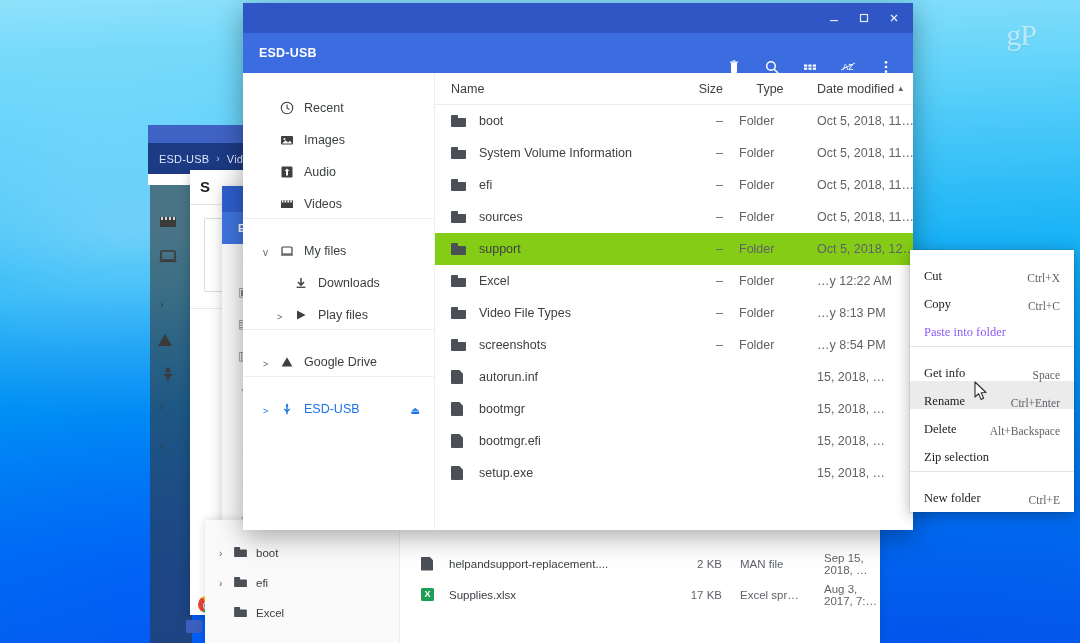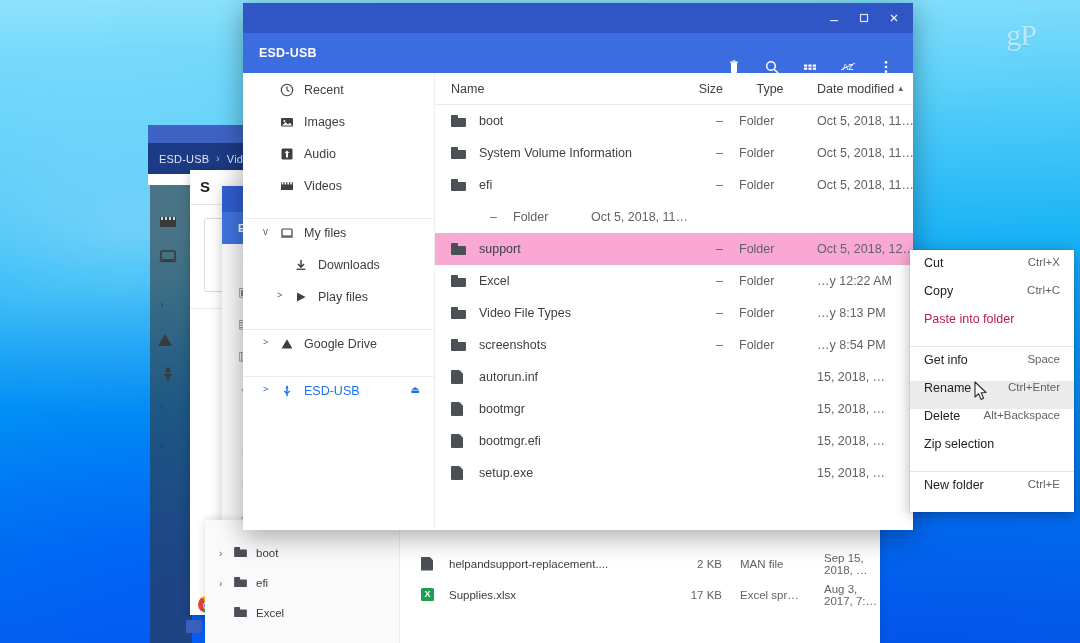--- a/index.html
+++ b/index.html
@@ -147,21 +147,21 @@
     width: 38px; height: 38px; display: flex; align-items: center; justify-content: center;
     color: #fff; cursor: default; margin-top: 28px;
   }
   .tbtn svg { display: block; }
 
   #filesWin .body { display: flex; height: 457px; }
 
   
   .sidebar { width: 192px; background: #fff; border-right: 1px solid #eceff1; padding-top: 10px; }
   .nav-item {
-    display: flex; align-items: flex-start; height: 32px; padding-left: 20px;
+    display: flex; align-items: flex-end; height: 32px; padding-left: 20px;
     font-size: 12.5px; color: #3c4043; cursor: default;
   }
   .nav-item .chev {
     width: 14px; flex: 0 0 14px; font-size: 9px; color: #5f6368; text-align: left;
   }
   .nav-item .nico {
     width: 20px; flex: 0 0 20px; display: flex; align-items: center; justify-content: center;
     margin-right: 7px; color: #3c4043;
   }
   .nav-item.indent { padding-left: 34px; }
@@ -178,21 +178,21 @@
   }
   .fl-head .h-name { flex: 1; padding-left: 16px; }
   .fl-head .h-size { flex: 0 0 62px; text-align: right; }
   .fl-head .h-type { flex: 0 0 78px; padding-left: 16px; text-align: center; }
   .fl-head .h-date { flex: 0 0 112px; padding-left: 16px; position: relative; }
   .fl-head .sortarrow { position: absolute; right: 10px; top: 1px; font-size: 9px; color: #5f6368; }
 
   .fl-row {
     display: flex; align-items: center; height: 32px; font-size: 12.5px; color: #3c4043;
   }
-  .fl-row.selected { background: #f9a8d4; }
+  .fl-row.selected { background: #84cc16; }
   .fl-row .c-name { flex: 1; display: flex; align-items: center; padding-left: 16px; min-width: 0; }
   .fl-row .c-size { flex: 0 0 62px; text-align: right; color: #5f6368; }
   .fl-row .c-type { flex: 0 0 78px; padding-left: 16px; color: #5f6368; }
   .fl-row .c-date { flex: 0 0 112px; padding-left: 16px; color: #5f6368; white-space: nowrap; overflow: hidden; }
   .ficon { flex: 0 0 16px; margin-right: 12px; display: flex; align-items: center; }
 
   
   .folder-glyph { width: 15px; height: 12px; position: relative; }
   .folder-glyph i {
     position: absolute; left: 0; bottom: 0; width: 15px; height: 9.5px;
@@ -213,26 +213,26 @@
     color: #fff; font-size: 9px; font-weight: bold; line-height: 13px; text-align: center;
   }
 
   
   #ctxMenu {
     position: absolute; left: 667px; top: 247px; width: 164px;
     background: #fff; box-shadow: 0 3px 14px rgba(0,0,0,0.3), 0 0 0 1px rgba(0,0,0,0.05);
     padding: 6px 0; z-index: 60;
   }
   .ctx-item {
-    display: flex; align-items: flex-start; height: 28px; padding: 0 14px;
-    font-size: 12.5px; color: #202124; cursor: default;
+    display: flex; align-items: flex-end; height: 28px; padding: 0 14px;
+    font-size: 12.5px; color: #202124; cursor: default; font-family: Liberation Serif, serif;
   }
   .ctx-item .lab { flex: 1; }
   .ctx-item .acc { color: #5f6368; font-size: 11.5px; }
-  .ctx-item.disabled { color: #be185d; }
+  .ctx-item.disabled { color: #8b5cf6; }
   .ctx-item.disabled .acc { color: #bdc1c6; }
   .ctx-item.hover { background: #ebebeb; }
   .ctx-sep { height: 1px; background: #e4e4e4; margin: 6px 0; }
 
   
   #cursor { position: absolute; left: 731px; top: 378px; z-index: 70; }
 </style>
 </head>
 <body>
 
@@ -599,20 +599,29 @@
                     <b></b>
                   </span>
                 </span>
                 <span>efi</span>
               </div>
               <div class="c-size">–</div>
               <div class="c-type">Folder</div>
               <div class="c-date">Oct 5, 2018, 11…</div>
             </div>
             <div class="fl-row">
+              <div class="c-name">
+                <span class="ficon">
+                  <span class="folder-glyph">
+                    <i></i>
+                    <b></b>
+                  </span>
+                </span>
+                <span>sources</span>
+              </div>
               <div class="c-size">–</div>
               <div class="c-type">Folder</div>
               <div class="c-date">Oct 5, 2018, 11…</div>
             </div>
             <div class="fl-row selected">
               <div class="c-name">
                 <span class="ficon">
                   <span class="folder-glyph">
                     <i></i>
                     <b></b>

